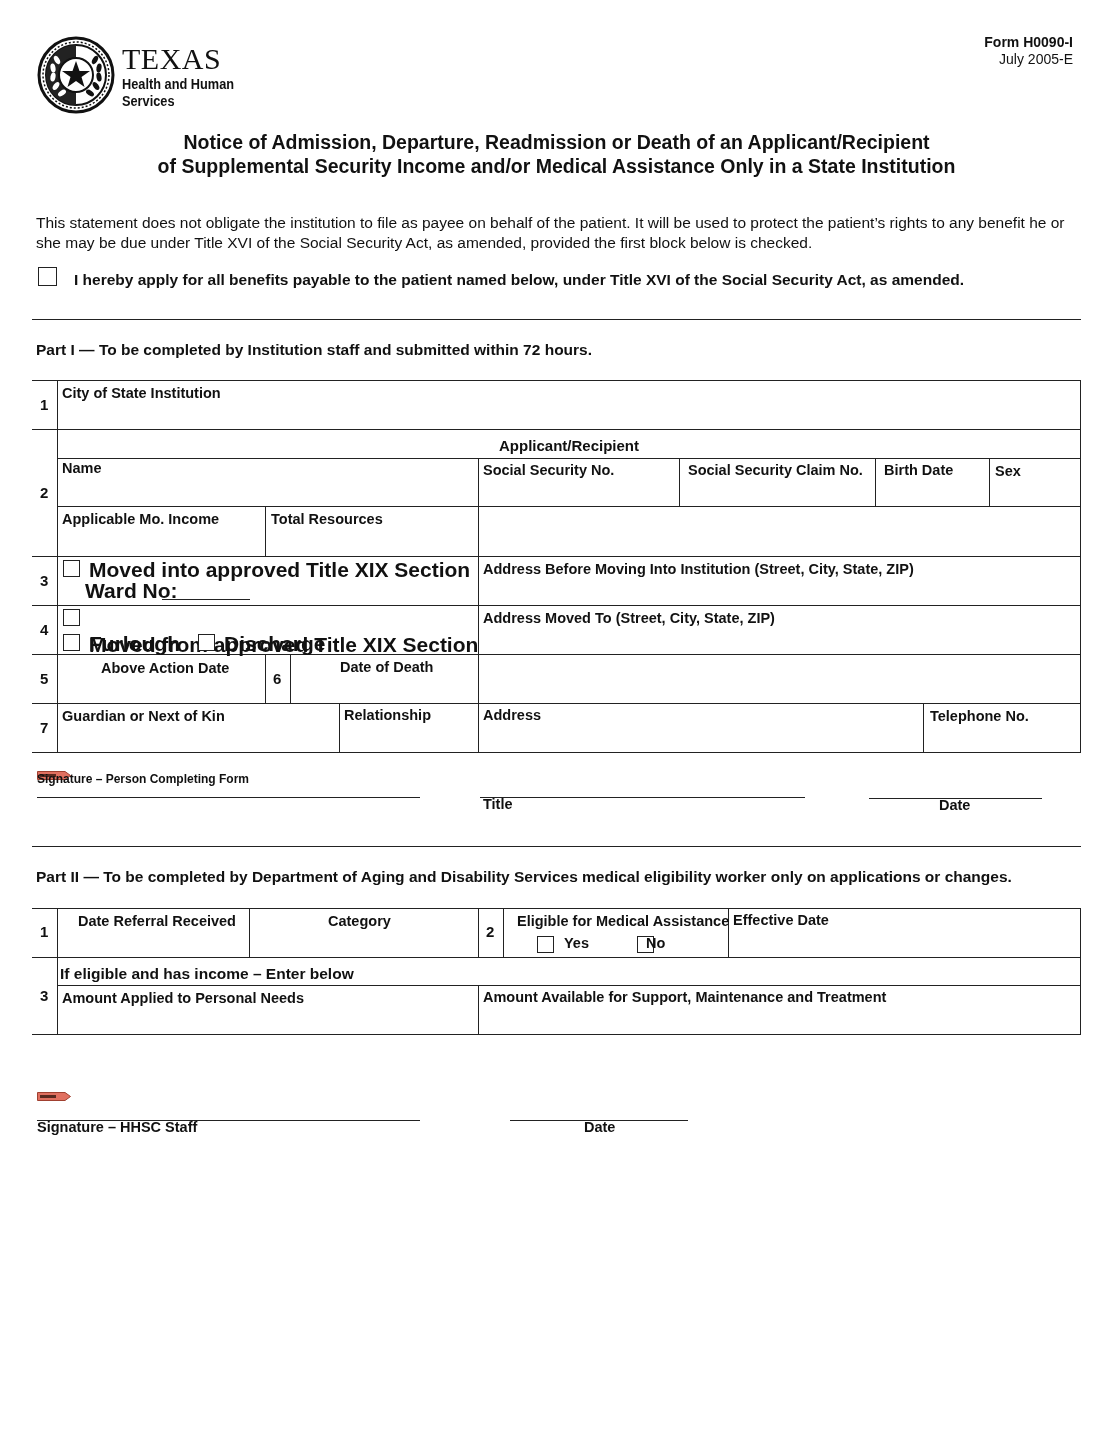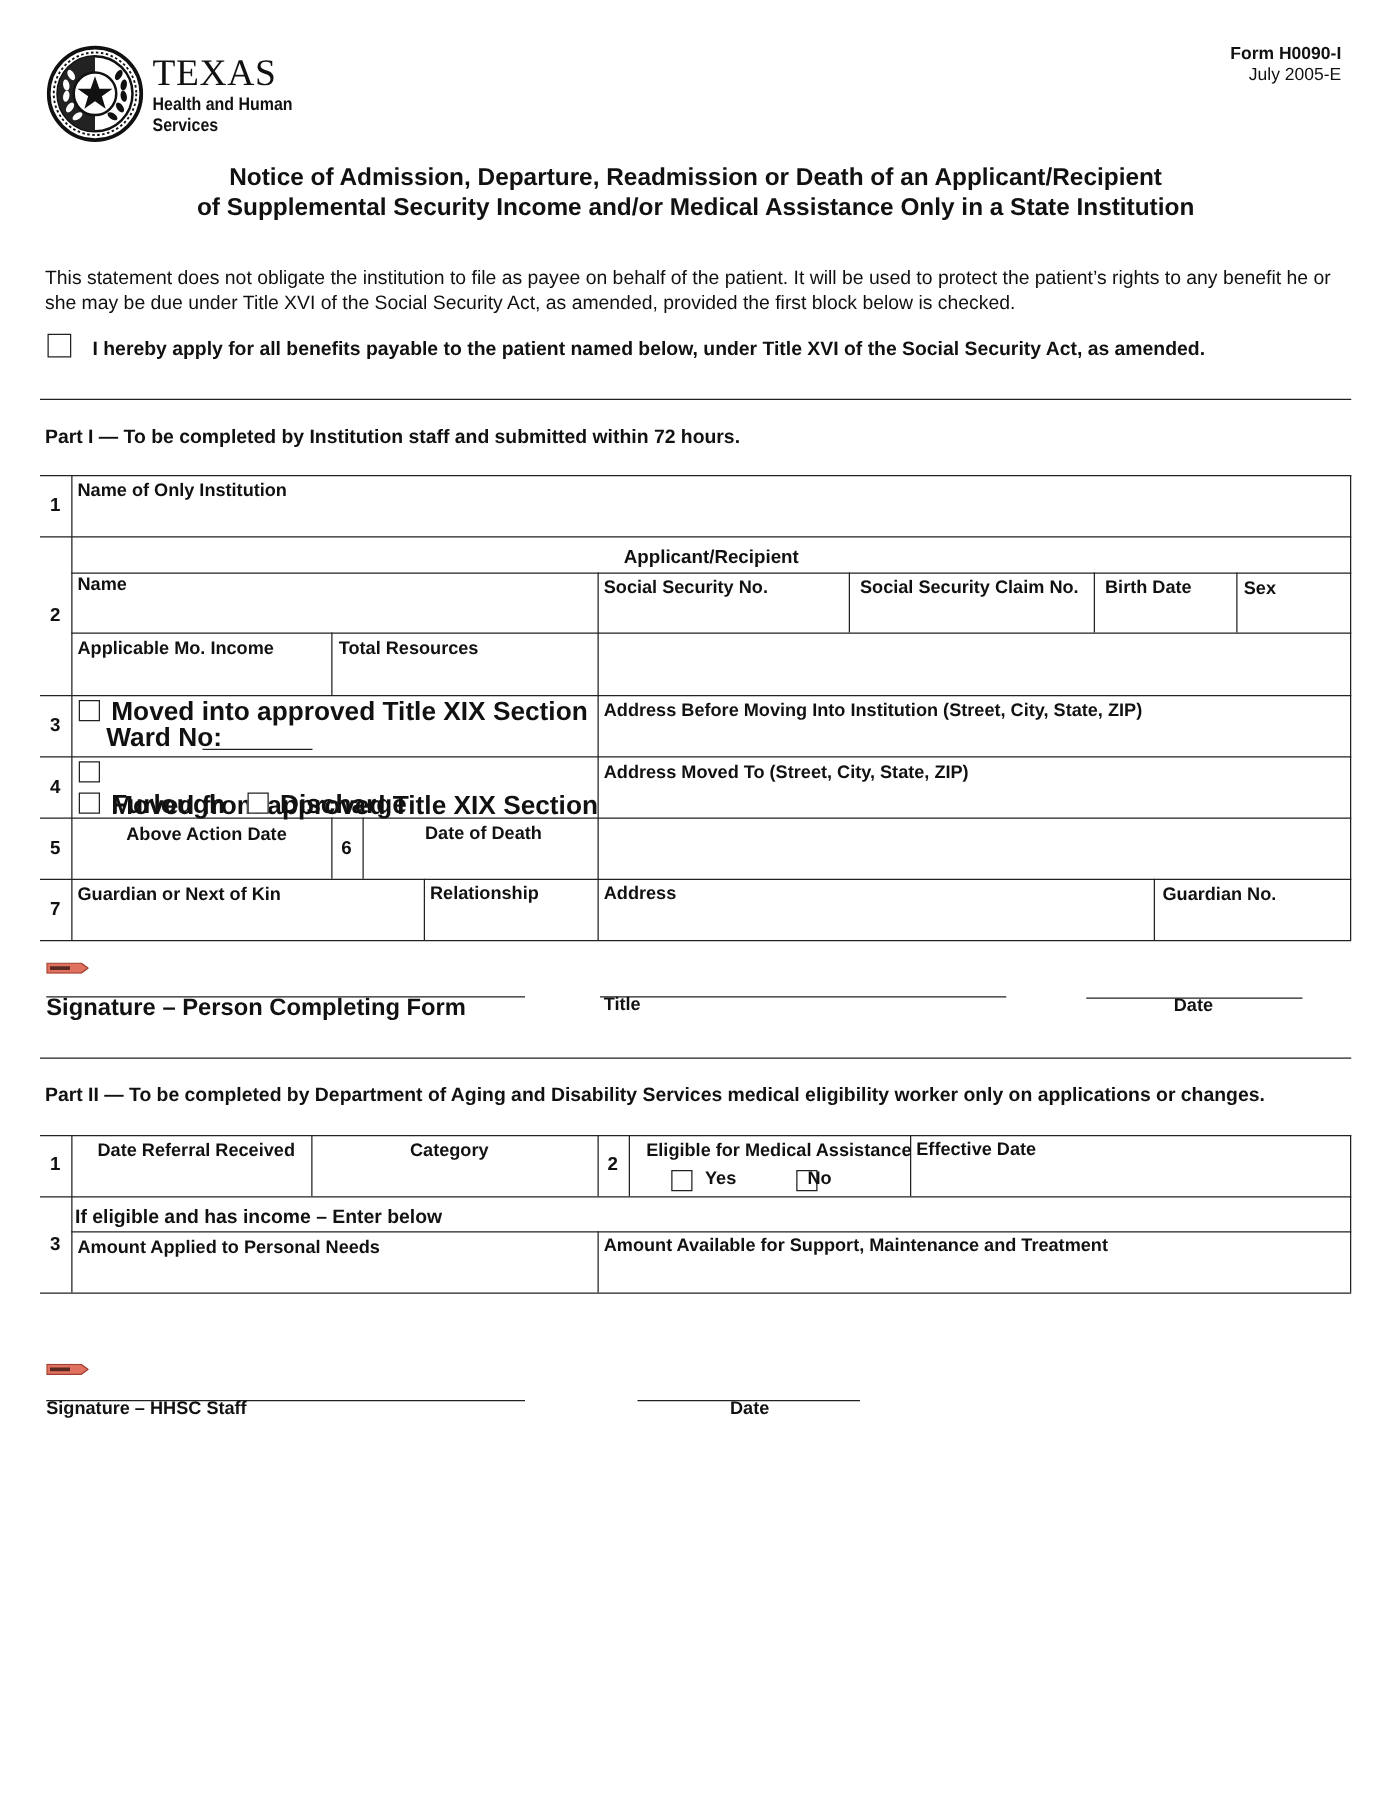--- a/index.html
+++ b/index.html
@@ -91,21 +91,21 @@
   <div class="vl" style="left:875px;top:458px;height:48px"></div>
   <div class="vl" style="left:989px;top:458px;height:48px"></div>
   <div class="vl" style="left:265px;top:506px;height:50px"></div>
   <div class="vl" style="left:265px;top:654px;height:49px"></div>
   <div class="vl" style="left:290px;top:654px;height:49px"></div>
   <div class="vl" style="left:339px;top:703px;height:49px"></div>
   <div class="vl" style="left:923px;top:703px;height:49px"></div>
 
   <div class="num" style="left:40px;top:396px">1</div>
   <div class="field" style="left:58px;top:381px;width:1021px;height:47px">
-    <div class="lbl" style="left:4px;top:4px">Name of Only Institution</div>
+    <div class="lbl" style="left:4px;top:4px">City of State Institution</div>
   </div>
 
   <div class="num" style="left:40px;top:484px">2</div>
   <div class="lbl" style="left:499px;top:437px;font-size:15px">Applicant/Recipient</div>
   <div class="field" style="left:58px;top:459px;width:419px;height:46px">
     <div class="lbl" style="left:4px;top:1px">Name</div>
   </div>
   <div class="field" style="left:479px;top:459px;width:199px;height:46px">
     <div class="lbl" style="left:4px;top:3px">Social Security No.</div>
   </div>
@@ -159,32 +159,32 @@
   <div class="field" style="left:58px;top:704px;width:280px;height:47px">
     <div class="lbl" style="left:4px;top:4px">Guardian or Next of Kin</div>
   </div>
   <div class="field" style="left:340px;top:704px;width:137px;height:47px">
     <div class="lbl" style="left:4px;top:3px">Relationship</div>
   </div>
   <div class="field" style="left:479px;top:704px;width:443px;height:47px">
     <div class="lbl" style="left:4px;top:3px">Address</div>
   </div>
   <div class="field" style="left:924px;top:704px;width:155px;height:47px">
-    <div class="lbl" style="left:6px;top:4px">Guardian No.</div>
+    <div class="lbl" style="left:6px;top:4px">Telephone No.</div>
   </div>
 </div>
 
 <div class="sig-tag" style="left:37px;top:766px">
   <svg width="34" height="9" viewBox="0 0 34 9">
       <polygon points="0.5,0.5 28,0.5 33.5,4.5 28,8.5 0.5,8.5" fill="#e07060" stroke="#a04030" stroke-width="1"></polygon>
       <rect x="3" y="3" width="16" height="3" fill="#5a2a20"></rect>
     </svg>
 </div>
 <div class="sig-line" style="left:37px;top:797px;width:383px"></div>
-<div class="lbl" style="left:37px;top:796px;font-size:19px">Signature – Person Completing Form</div>
+<div class="lbl" style="left:37px;top:772px;font-size:12px">Signature – Person Completing Form</div>
 <div class="sig-line" style="left:480px;top:797px;width:325px"></div>
 <div class="lbl" style="left:483px;top:796px;font-size:14.5px">Title</div>
 <div class="sig-line" style="left:869px;top:798px;width:173px"></div>
 <div class="lbl" style="left:939px;top:797px;font-size:14.5px">Date</div>
 
 <div class="hr" style="left:32px;top:846px;width:1049px"></div>
 
 <div class="abs part-heading" style="top:868px">Part II — To be completed by Department of Aging and Disability Services medical eligibility worker only on applications or changes.</div>
 
 <div>

